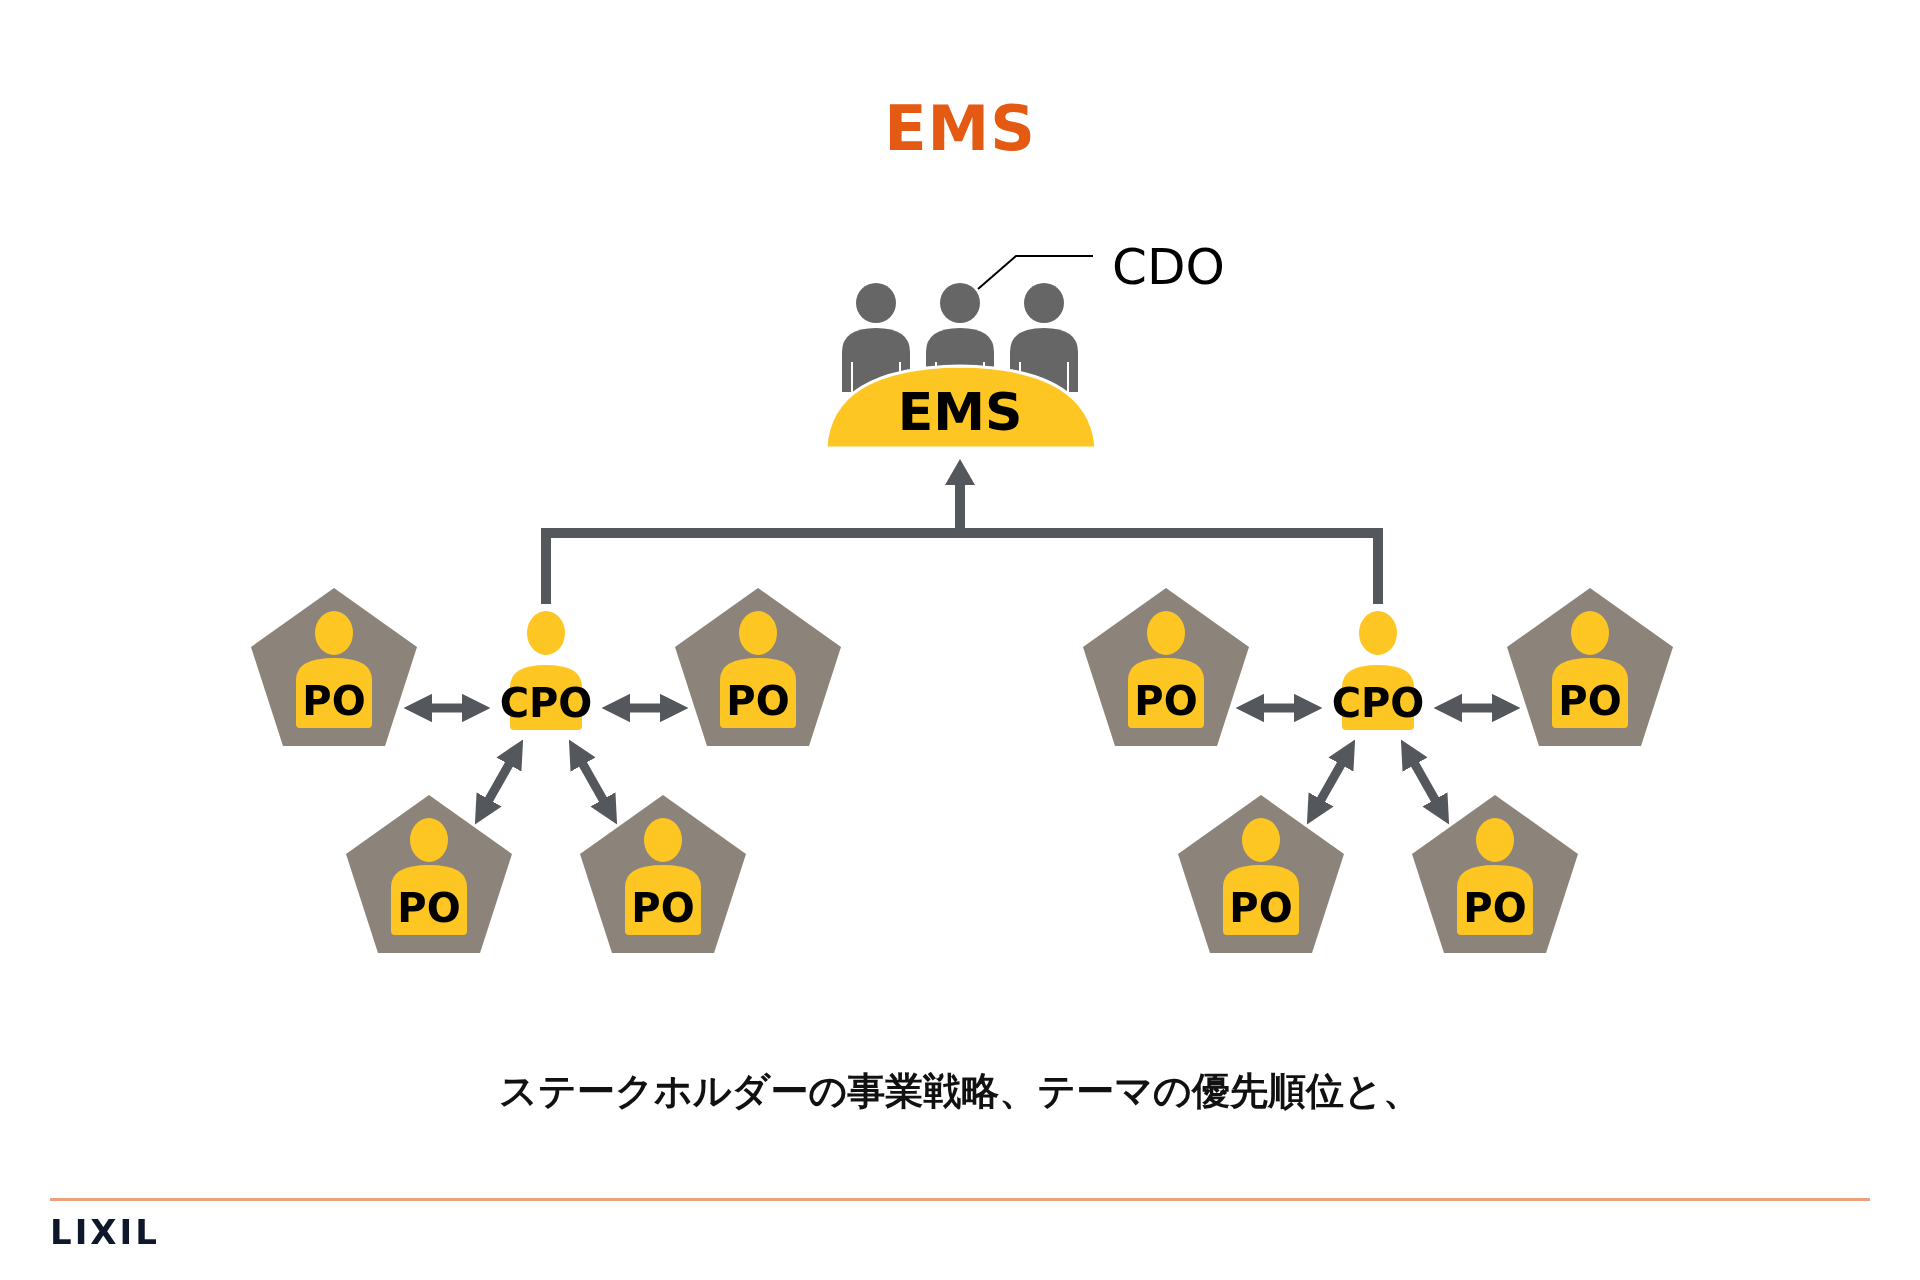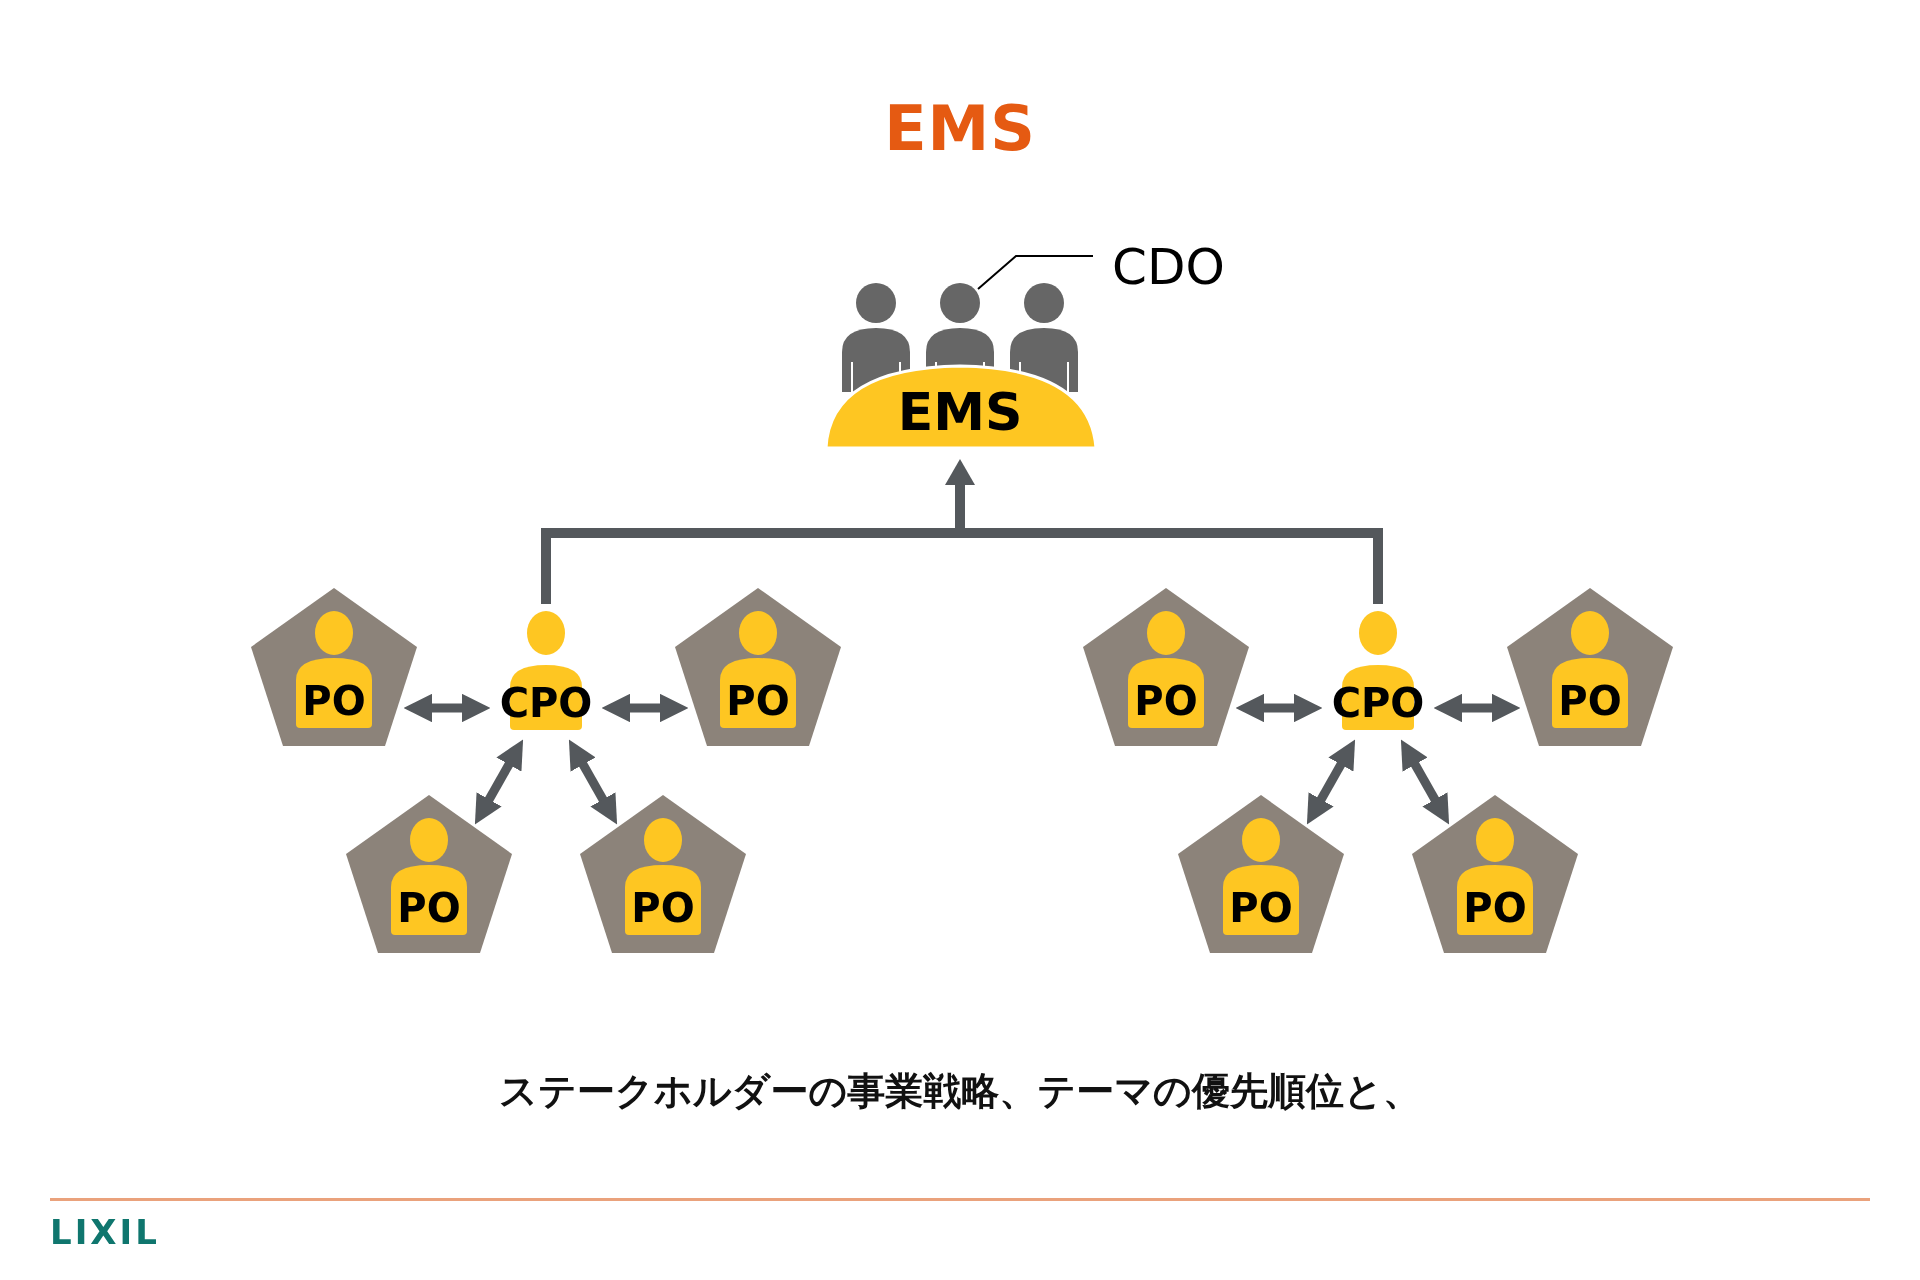--- a/index.html
+++ b/index.html
@@ -7,21 +7,21 @@
          font-family: "DejaVu Sans", "Liberation Sans", sans-serif; }
   .title { position: absolute; left: 0; width: 1920px; top: 92px; text-align: center;
            font-weight: bold; font-size: 62px; color: #e55a12; letter-spacing: 1px; }
   .ems-notes { position: absolute; left: 1112px; top: 232px; font-size: 50px; line-height: 52px;
                color: #000; font-weight: 500; margin-top: 9px; }
   .ems-notes div { white-space: nowrap; }
   .caption { position: absolute; left: 0; width: 1920px; top: 1020px; text-align: center;
              font-size: 38px; line-height: 58px; font-weight: bold; color: #111; margin-top: 42px; }
   .divider { position: absolute; left: 50px; top: 1198px; width: 1820px; height: 3px; background: #eaa27c; }
   .logo { position: absolute; left: 50px; top: 1212px; font-weight: bold; font-size: 34px;
-          color: #0f766e; letter-spacing: 3px; }
+          color: #0f172a; letter-spacing: 3px; }
   svg#diagram { position: absolute; left: 0; top: 0; }
   .lbl { font-family: "DejaVu Sans", "Liberation Sans", sans-serif; font-weight: bold; fill: #000; }
 </style>
 </head>
 <body>
 
 <div class="title">EMS</div>
 
 <svg id="diagram" width="1920" height="1280" viewBox="0 0 1920 1280" xmlns="http://www.w3.org/2000/svg">
   <defs>

